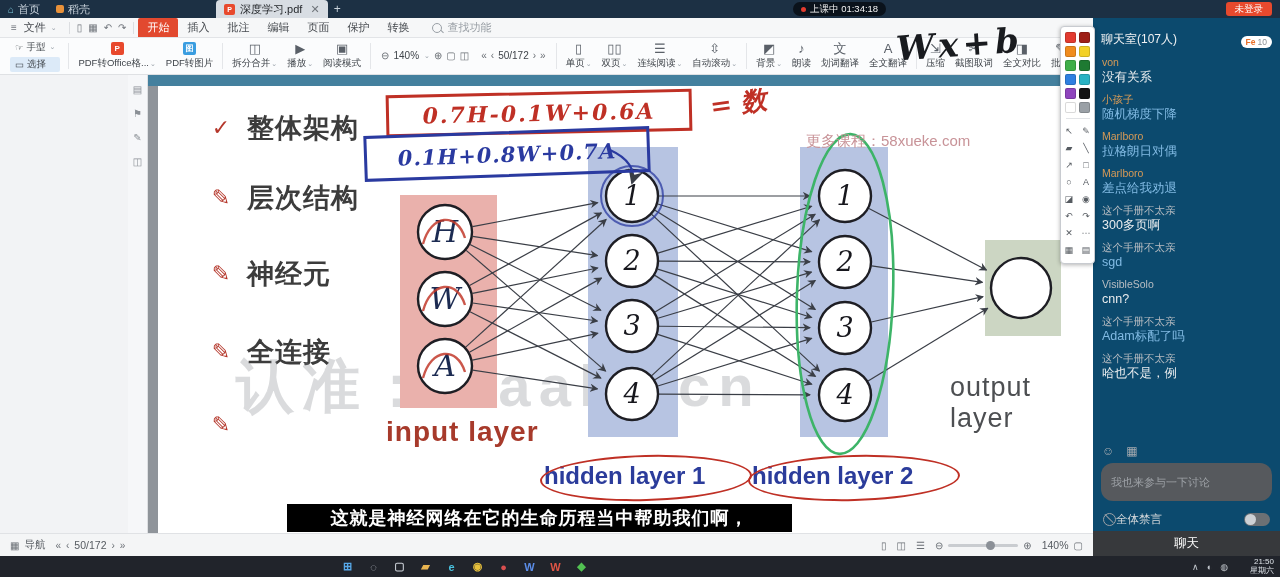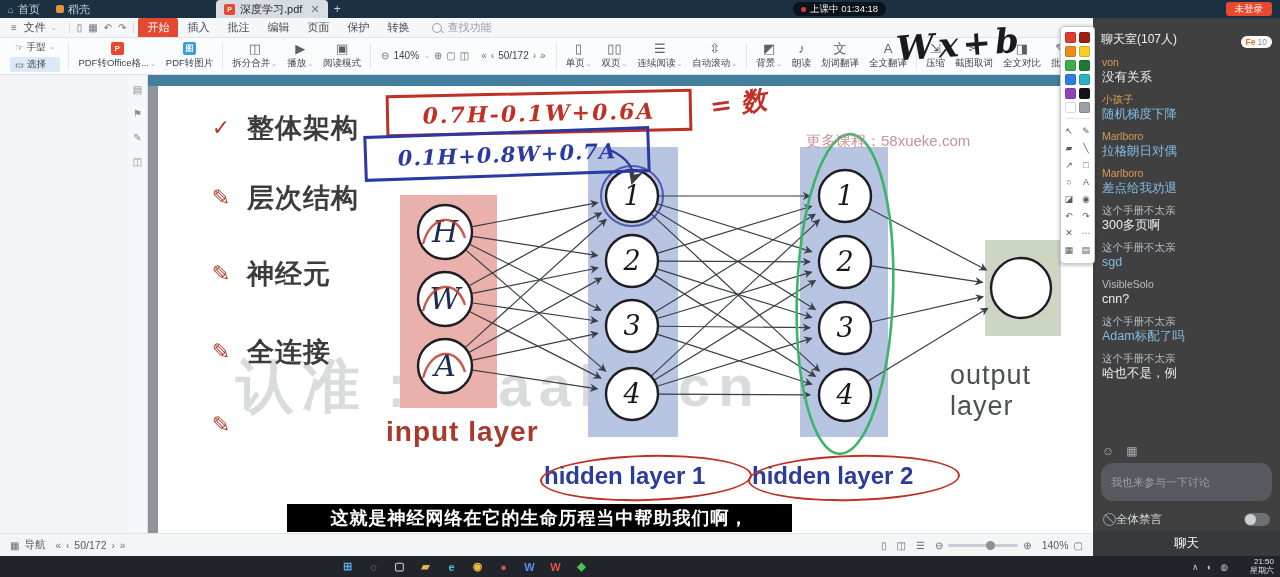--- a/index.html
+++ b/index.html
@@ -53,32 +53,32 @@
   .f-red{position:absolute;left:228px;top:6px;width:300px;height:36px;border:3px solid #bf3025;transform:rotate(-1.2deg);display:flex;align-items:center;justify-content:center;color:#bf3025;font-family:"DejaVu Serif",serif;font-style:italic;font-weight:bold;font-size:22px;letter-spacing:2px}
   .f-eq{position:absolute;left:552px;top:0;color:#bf3025;font-family:"DejaVu Serif",serif;font-style:italic;font-weight:bold;font-size:26px;transform:rotate(-8deg)}
   .f-blue{position:absolute;left:206px;top:45px;width:280px;height:40px;border:3px solid #2a3aa0;transform:rotate(-2deg);display:flex;align-items:center;justify-content:center;color:#2a3aa0;font-family:"DejaVu Serif",serif;font-style:italic;font-weight:bold;font-size:21px;letter-spacing:1px}
   .wm-s{position:absolute;left:648px;top:46px;font-size:15px;color:#c89398}
   .wm-l{position:absolute;left:78px;top:262px;font-size:58px;color:#7e8288;opacity:.28;letter-spacing:8px;white-space:nowrap;font-weight:bold}
   .l-in{position:absolute;left:228px;top:330px;font-size:28px;font-weight:bold;color:#a73a2b;letter-spacing:1px}
   .l-h{font-size:24px;font-weight:bold;color:#2b3c9b;position:absolute;width:200px;text-align:left}
   .l-h1{left:386px;top:376px}.l-h2{left:594px;top:376px}
   .ell{position:absolute;width:208px;height:42px;border:2.5px solid #bf3025;border-radius:50%}
   .e1{left:382px;top:369px;transform:rotate(-1.5deg)}.e2{left:590px;top:369px;transform:rotate(-1.5deg)}
-  .l-out{position:absolute;left:792px;top:274px;font-size:27px;color:#4d4f52;letter-spacing:1px}
+  .l-out{position:absolute;left:792px;top:286px;font-size:27px;color:#4d4f52;letter-spacing:1px}
   .wxb{position:absolute;left:896px;top:24px;font-family:"DejaVu Serif",serif;font-style:italic;font-weight:bold;font-size:34px;color:#191b1f;transform:rotate(-4deg);letter-spacing:4px;z-index:50}
   .subtitle{position:absolute;left:287px;top:504px;width:505px;height:28px;background:#000;color:#fff;display:flex;align-items:center;justify-content:center;font-size:18px;font-weight:600;letter-spacing:1px;z-index:40;white-space:nowrap}
   
   .anno{position:absolute;left:1060px;top:26px;width:33px;background:#fff;border:1px solid #c8cbd0;border-radius:4px;box-shadow:0 1px 4px rgba(0,0,0,.3);z-index:60;display:flex;flex-direction:column;align-items:center;padding:5px 0 6px}
   .pal{display:grid;grid-template-columns:repeat(2,11px);gap:3px}
   .sw{width:11px;height:11px;border-radius:2px;border:1px solid rgba(0,0,0,.15);box-sizing:border-box}
   .adiv{width:24px;height:1px;background:#e2e4e7;margin:5px 0}
   .atools{display:grid;grid-template-columns:repeat(2,14px);gap:3px}
   .atool{width:14px;height:14px;font-size:9px;line-height:14px;text-align:center;color:#565b61}
   
-  .chat{position:absolute;left:1093px;top:18px;width:187px;height:538px;background:#404040;display:flex;flex-direction:column;z-index:30;box-sizing:border-box}
+  .chat{position:absolute;left:1093px;top:18px;width:187px;height:538px;background:#0c4a6e;display:flex;flex-direction:column;z-index:30;box-sizing:border-box}
   .chead{height:30px;display:flex;align-items:flex-end;justify-content:space-between;padding:0 8px 4px;font-size:12px;color:#f1f2f3;flex:none}
   .badge{background:#fff;border-radius:8px;font-size:8.5px;padding:1px 5px;color:#e8702a;display:flex;gap:2px;align-items:center;font-weight:bold}
   .badge .bv{color:#8a8f94;font-weight:normal}
   .cmsgs{flex:1;overflow:hidden;padding:4px 9px 0}
   .cmsg{margin-bottom:8px}
   .cuser{font-size:10.5px;line-height:13px}
   .ctext{font-size:12.5px;line-height:16px}
   .cicons{height:20px;display:flex;align-items:center;gap:12px;padding:0 9px;color:#a7abb0;font-size:12px;flex:none}
   .cinput{margin:2px 8px 6px;height:38px;background:#56595d;border-radius:12px;font-size:11px;color:#9da1a6;display:flex;align-items:center;padding:0 10px;flex:none}
   .cmute{height:24px;display:flex;align-items:center;justify-content:space-between;padding:0 10px;font-size:11.5px;color:#d6d9db;flex:none}

